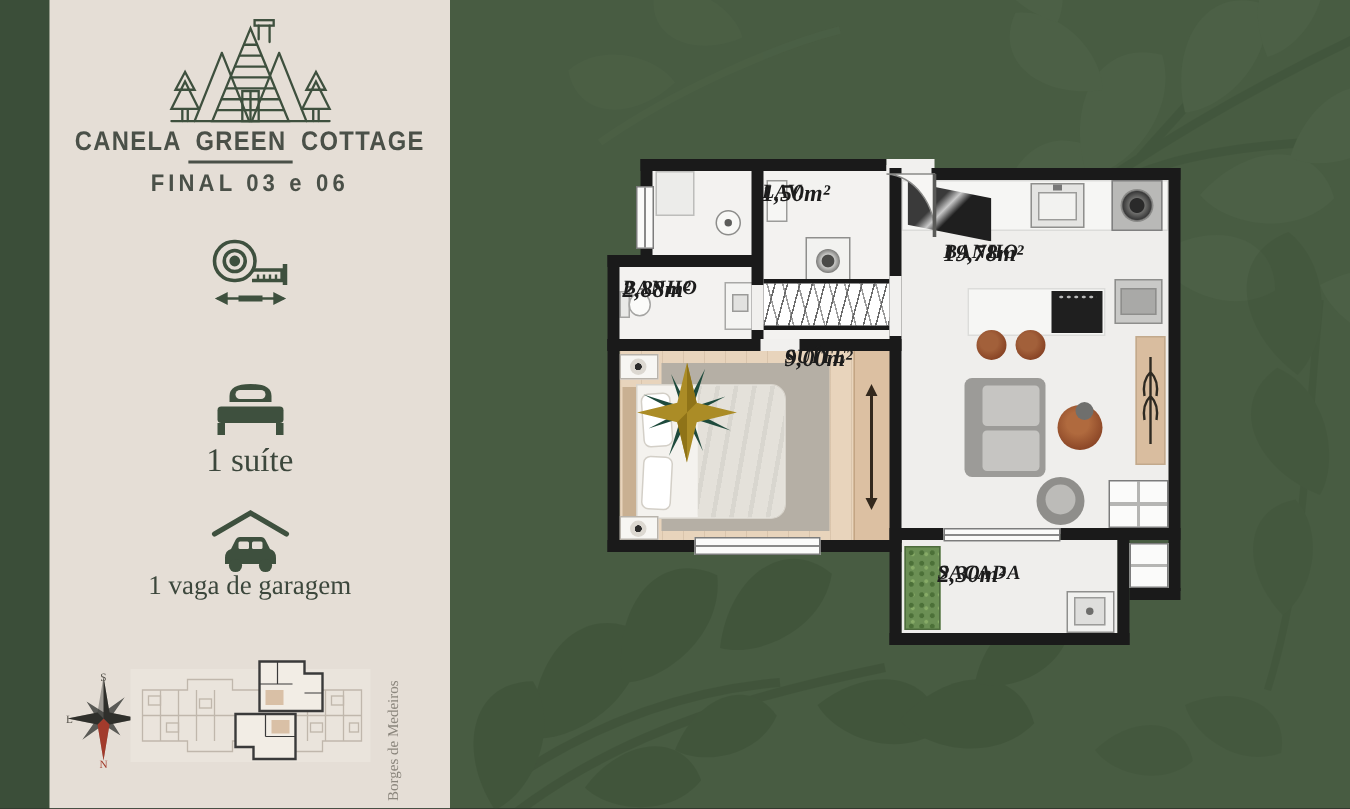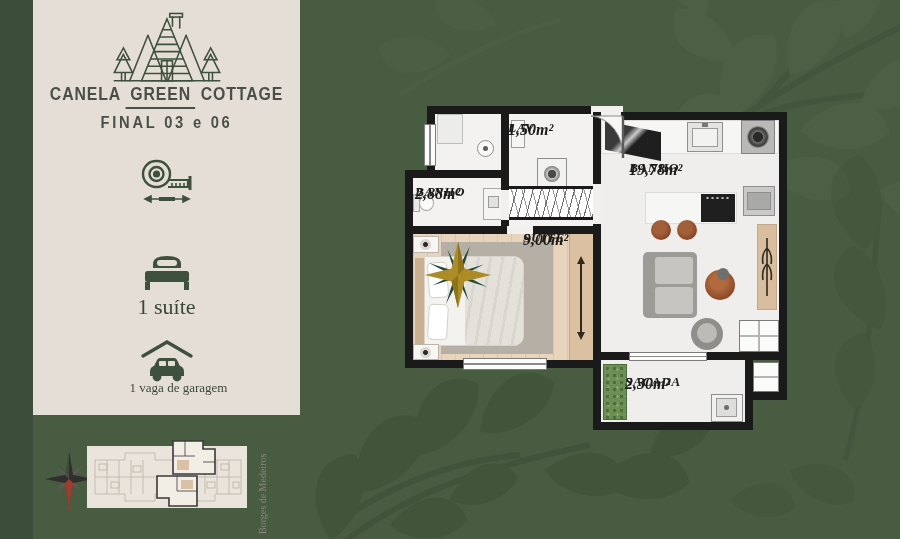--- a/index.html
+++ b/index.html
@@ -3,32 +3,32 @@
 <meta charset="utf-8">
 <style>
   html,body{margin:0;padding:0;background:#222;}
   .canvas{position:relative;width:900px;height:539px;background:#485c42;overflow:hidden;
           font-family:"Liberation Serif",serif;}
   .abs{position:absolute;}
   svg{display:block;}
 
   
   .edge-strip{left:0;top:0;width:33px;height:539px;background:#3b4e39;}
-  .panel{left:33px;top:0;width:267px;height:415px;background:#e5ded6;}
+  .panel{left:33px;top:0;width:267px;height:539px;background:#e5ded6;}
   .brand-title{left:0;top:84px;width:267px;text-align:center;color:#4a5048;
                font-family:"Liberation Sans",sans-serif;font-size:18px;font-weight:600;
                letter-spacing:1px;transform:scaleX(.88);white-space:nowrap;}
   .brand-green{border-bottom:2px solid #4a5048;padding:0 5px 3px 5px;}
   .brand-sub{left:0;top:114px;width:267px;text-align:center;color:#4a5048;
              font-family:"Liberation Sans",sans-serif;font-size:16px;font-weight:600;
              letter-spacing:3px;transform:scaleX(.92);}
   .feature{left:0;width:267px;text-align:center;color:#3c473c;}
   .f-area{top:200px;font-size:25px;}
   .f-suite{top:294px;font-size:22px;}
-  .f-garage{top:380px;font-size:13px;padding-left:12px;}
+  .f-garage{top:380px;font-size:18px;}
   .icon-wrap{left:0;width:267px;display:flex;justify-content:center;}
   .street{left:224px;top:436px;width:110px;height:14px;color:#8b867d;font-size:10px;
           transform:rotate(-90deg) translateX(-98px);transform-origin:0 0;white-space:nowrap;}
 
   
   .plan{left:405px;top:106px;width:385px;height:330px;font-style:italic;}
   .plan *{position:absolute;}
   .w{background:#1a1a1a;}
   .floor{background:#efeeec;}
   .floor-l{background:#f3f2f0;}

